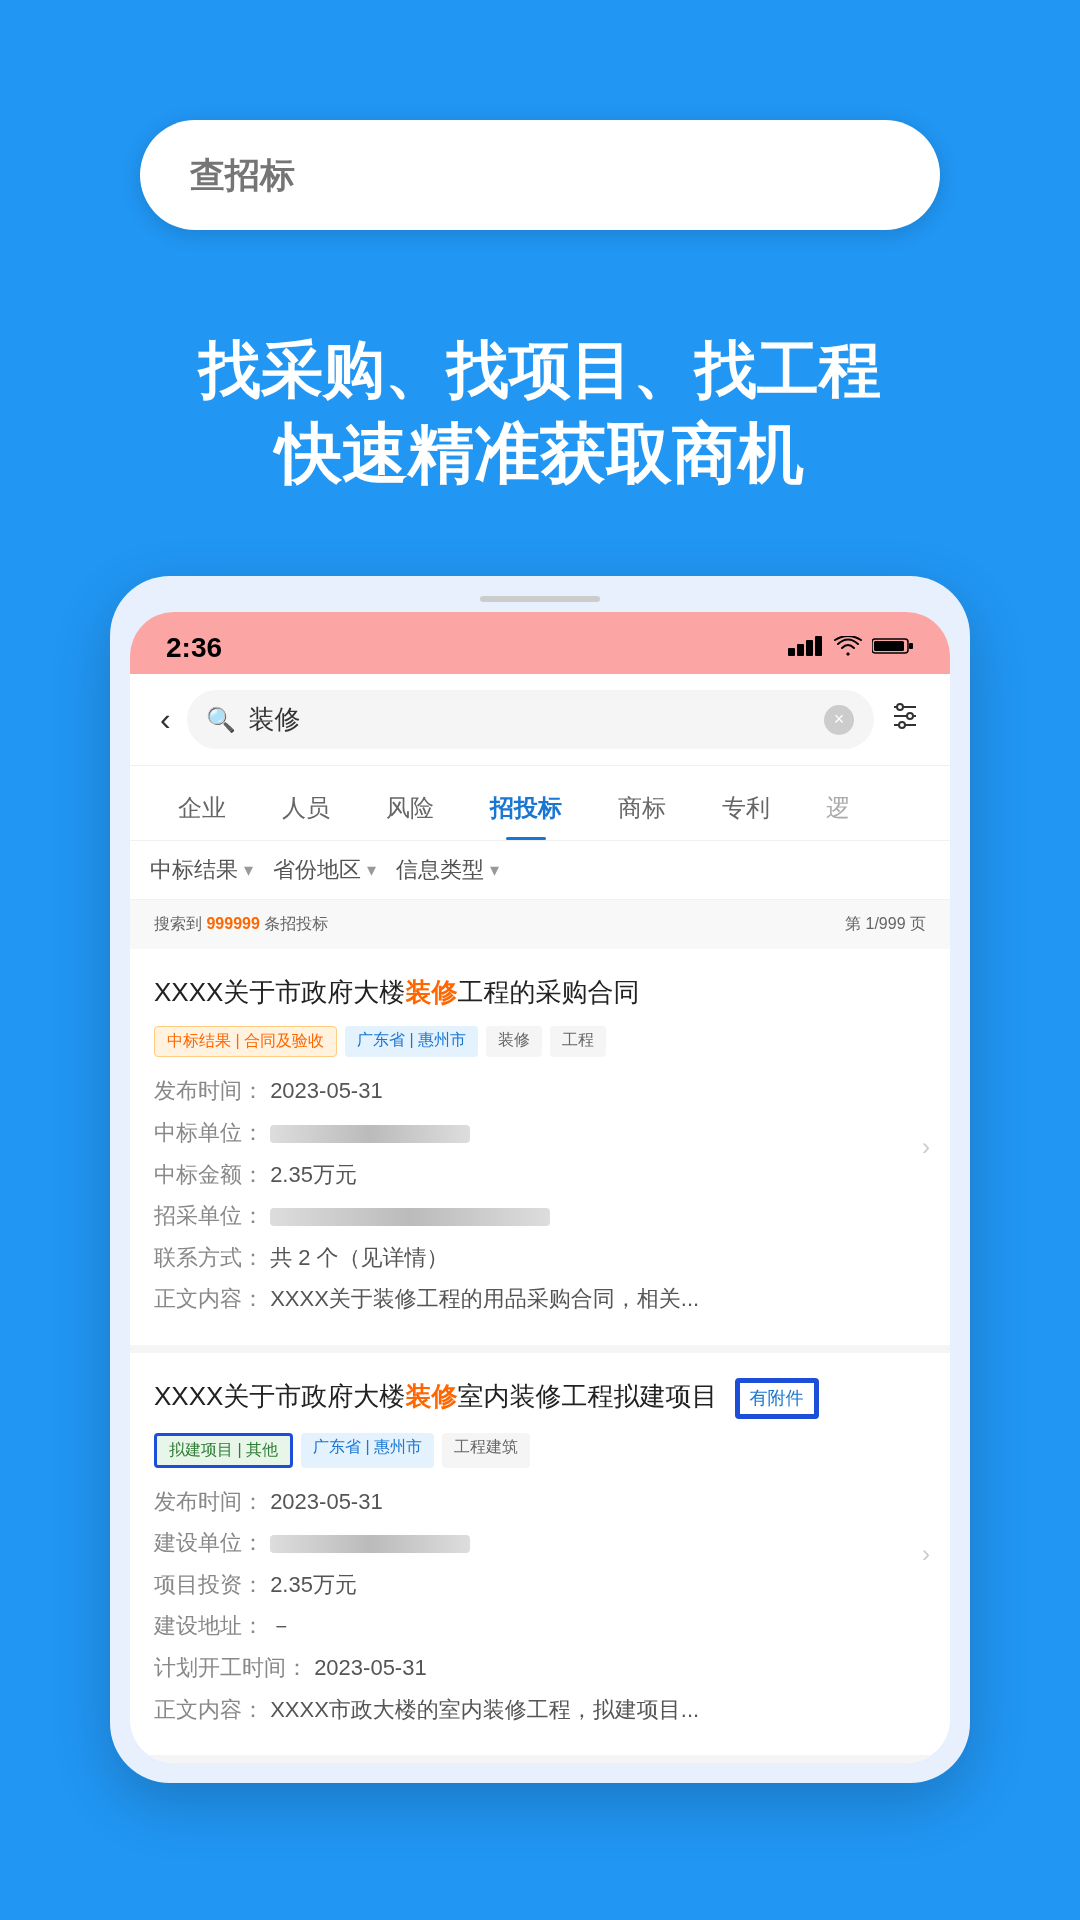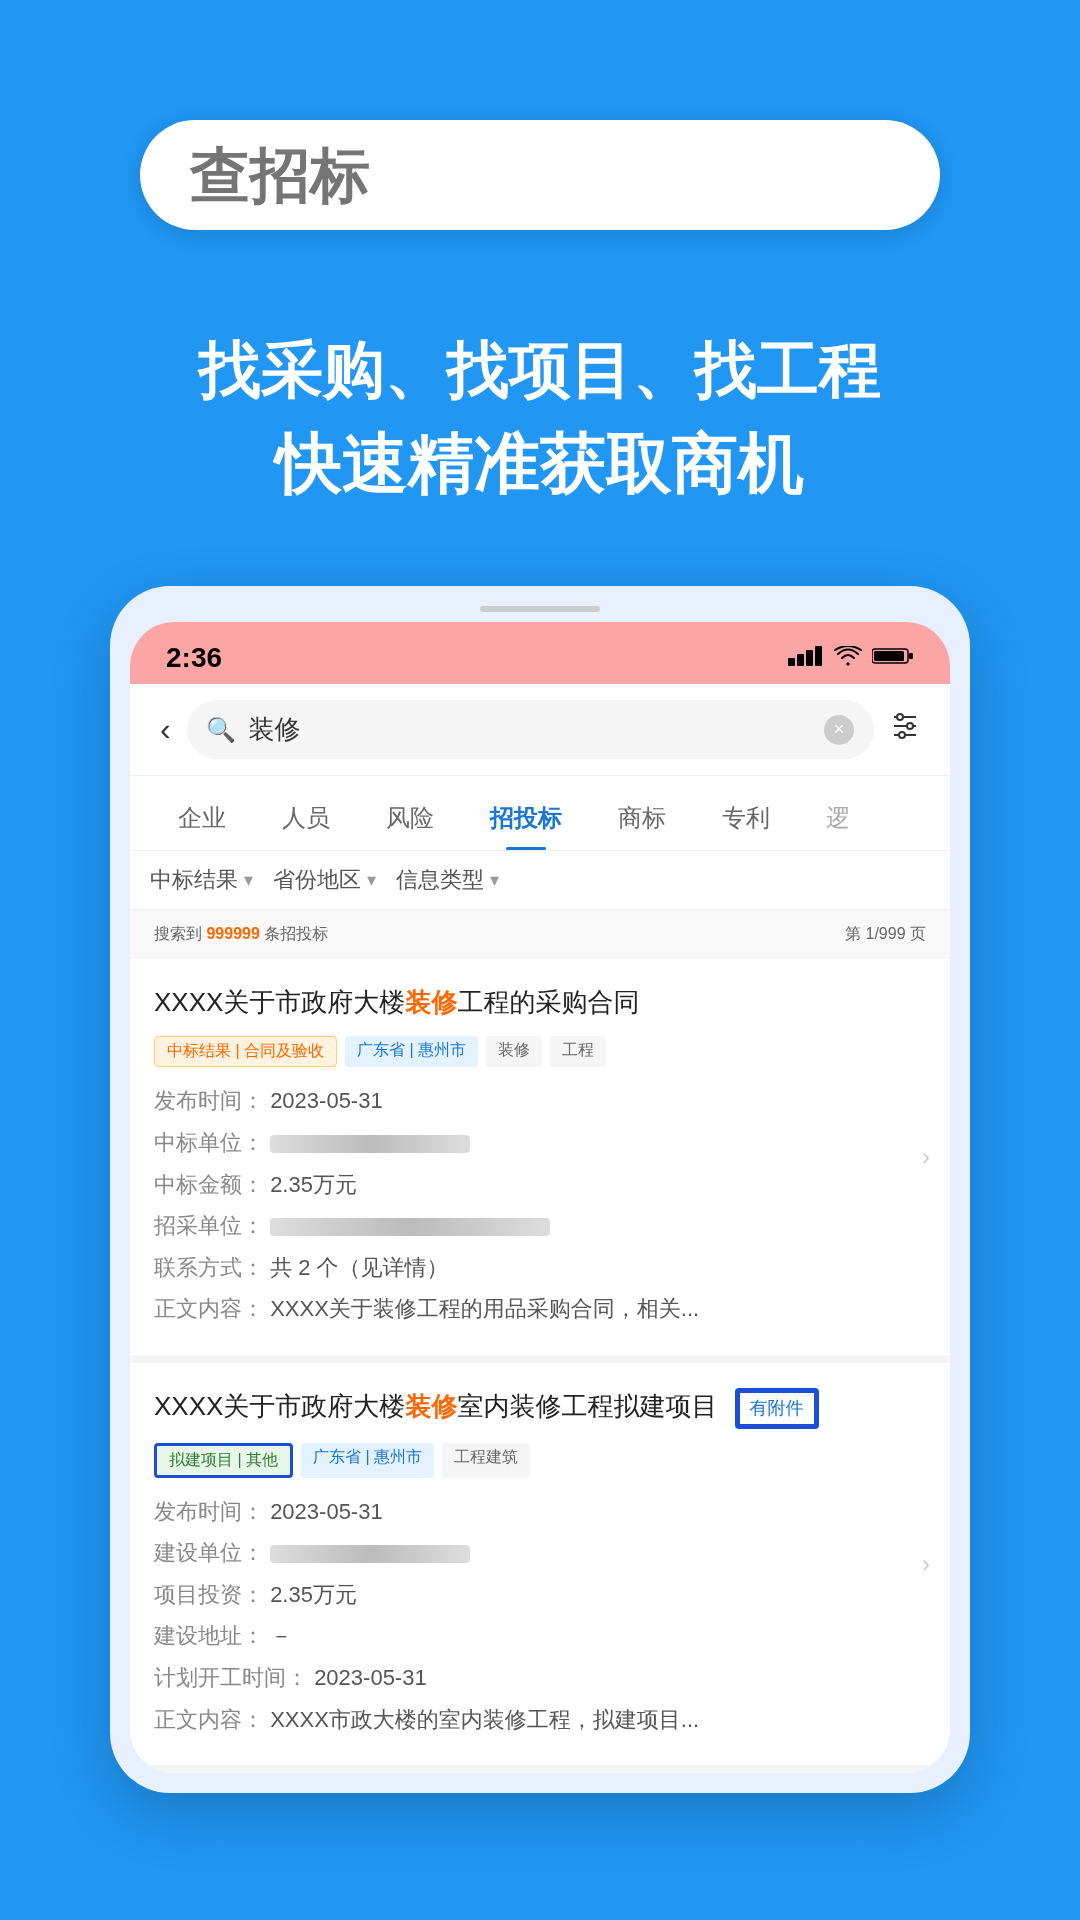--- a/index.html
+++ b/index.html
@@ -39,21 +39,20 @@
     
     .tagline {
       text-align: center;
       color: white;
       padding: 40px 0 80px;
     }
     .tagline-main {
       font-size: 62px;
       font-weight: bold;
       line-height: 1.3;
-      margin-bottom: 10px;
     }
     .tagline-sub {
       font-size: 66px;
       font-weight: bold;
       line-height: 1.3;
     }
 
     
     .phone-container {
       display: flex;
@@ -310,21 +309,21 @@
       margin: 0 auto 10px;
     }
   </style>
 </head>
 <body>
 
 <div style="background:#2196F3; min-height:1920px; width:1080px;">
 
   <div class="search-section">
     <div class="search-bar">
-      <input class="search-input-area" value="" readonly="" style="pointer-events: none; font-size: 60px;" placeholder="查招标">
+      <input class="search-input-area" value="" readonly="" style="pointer-events: none; font-size: 35px;" placeholder="查招标">
 
     </div>
   </div>
 
   <div class="tagline">
     <div class="tagline-main">找采购、找项目、找工程</div>
     <div class="tagline-sub">快速精准获取商机</div>
   </div>
 
   <div class="phone-container">

